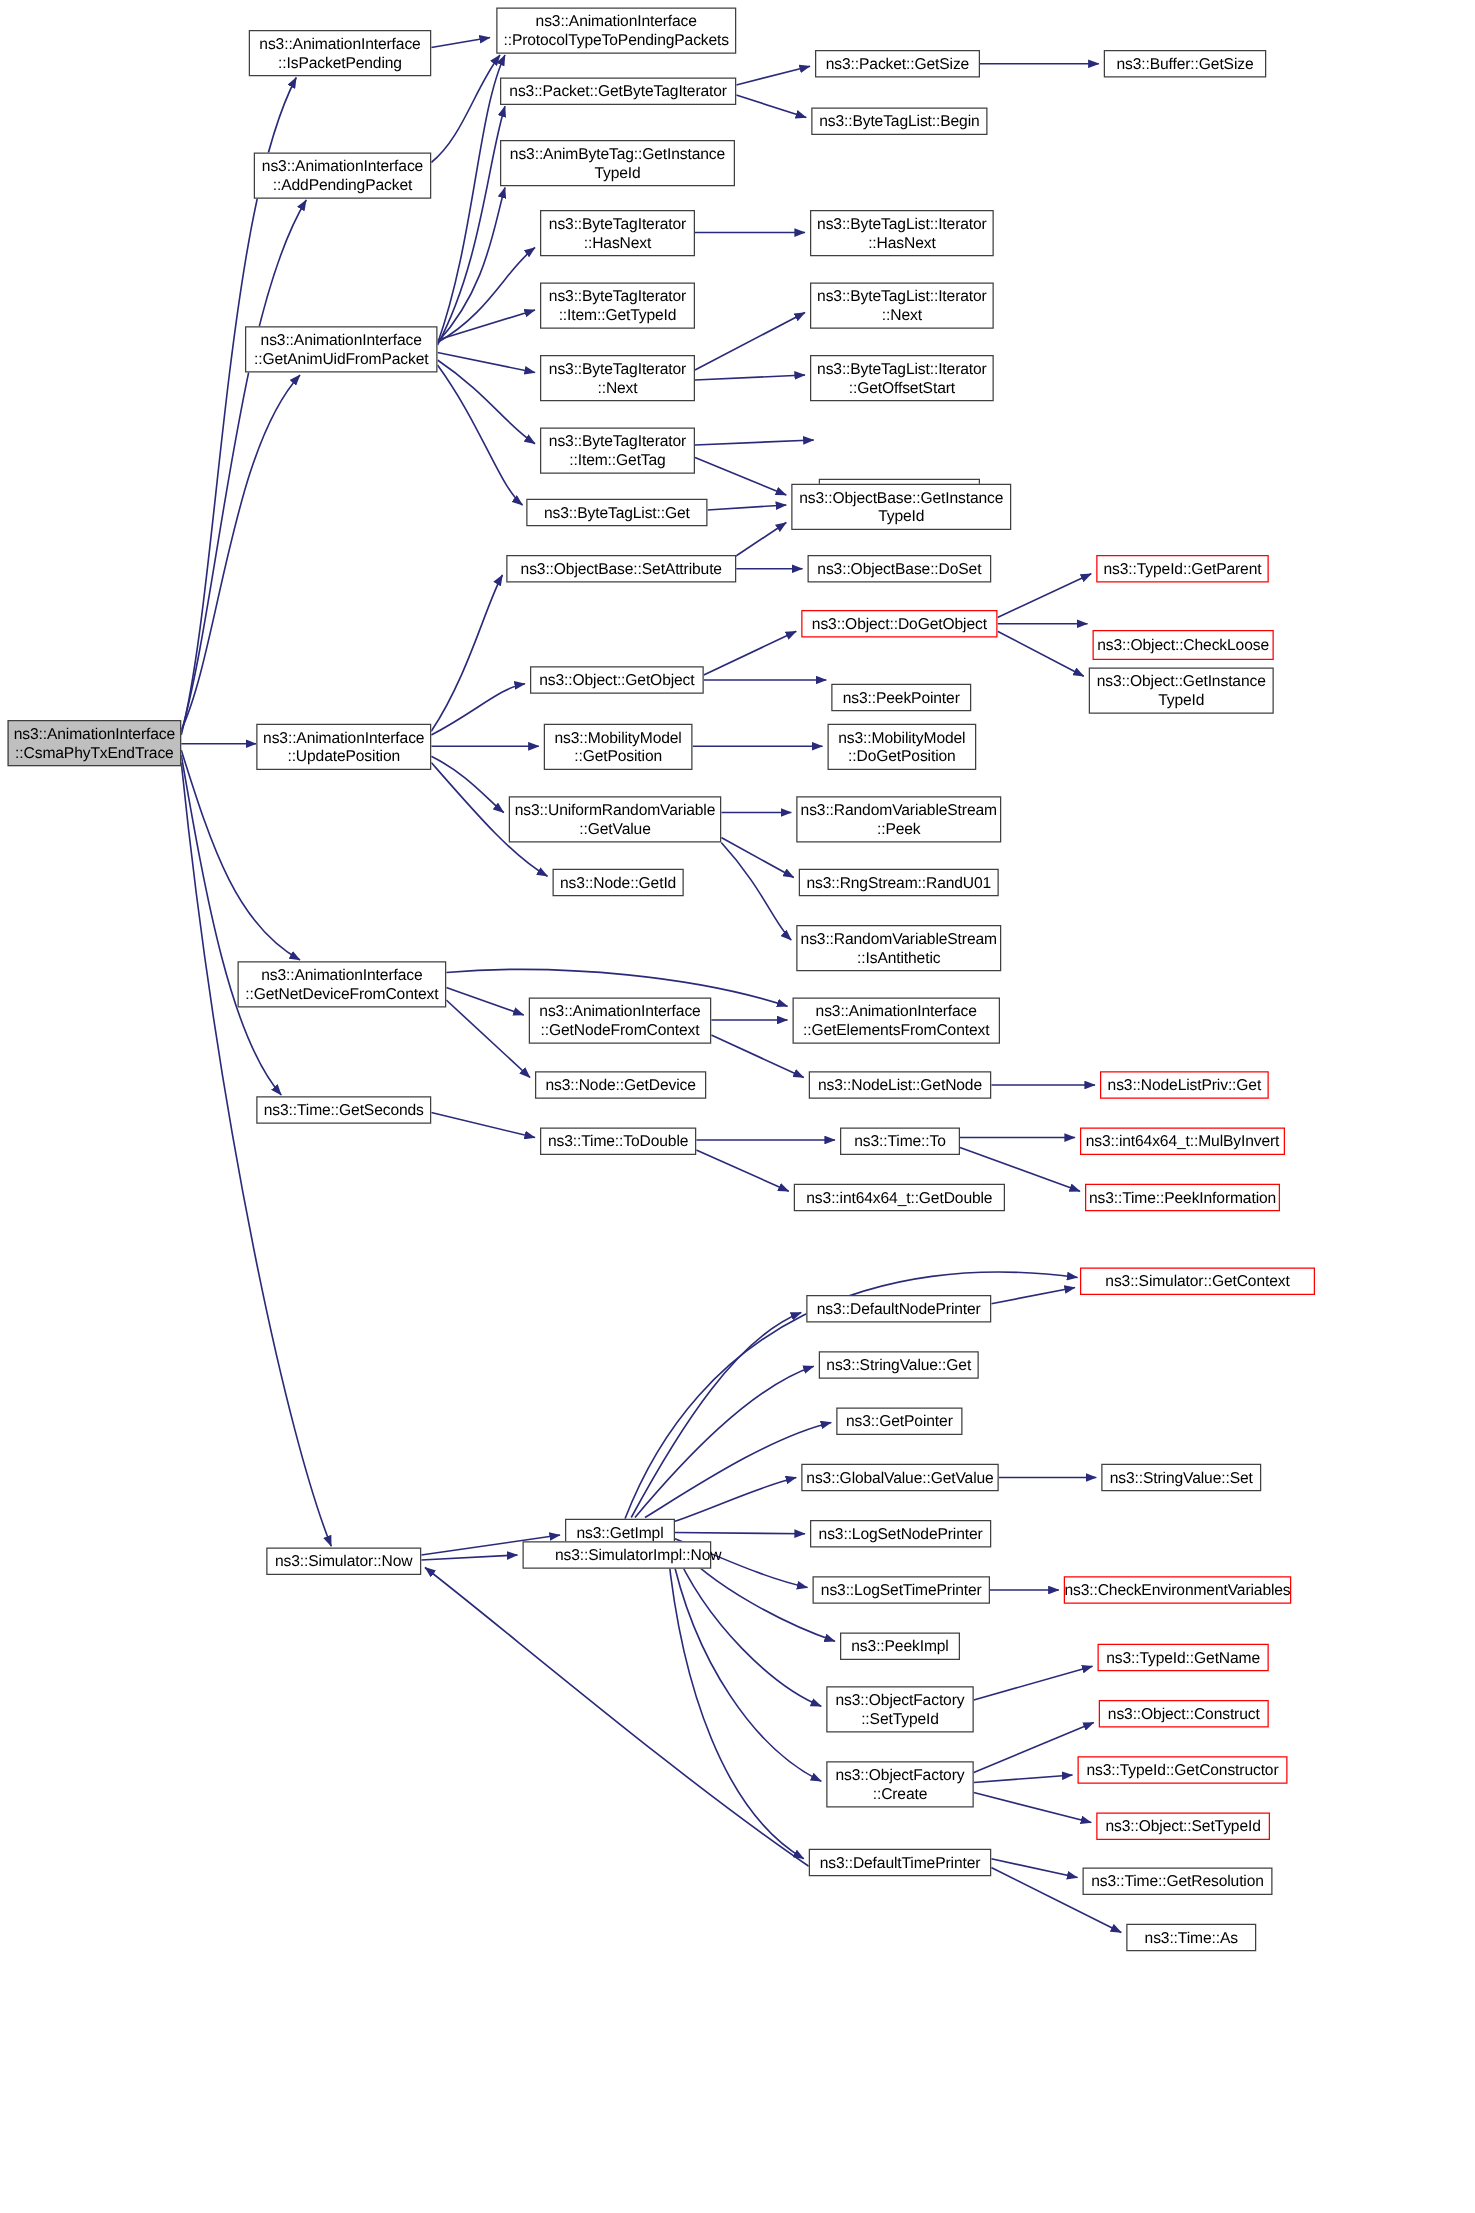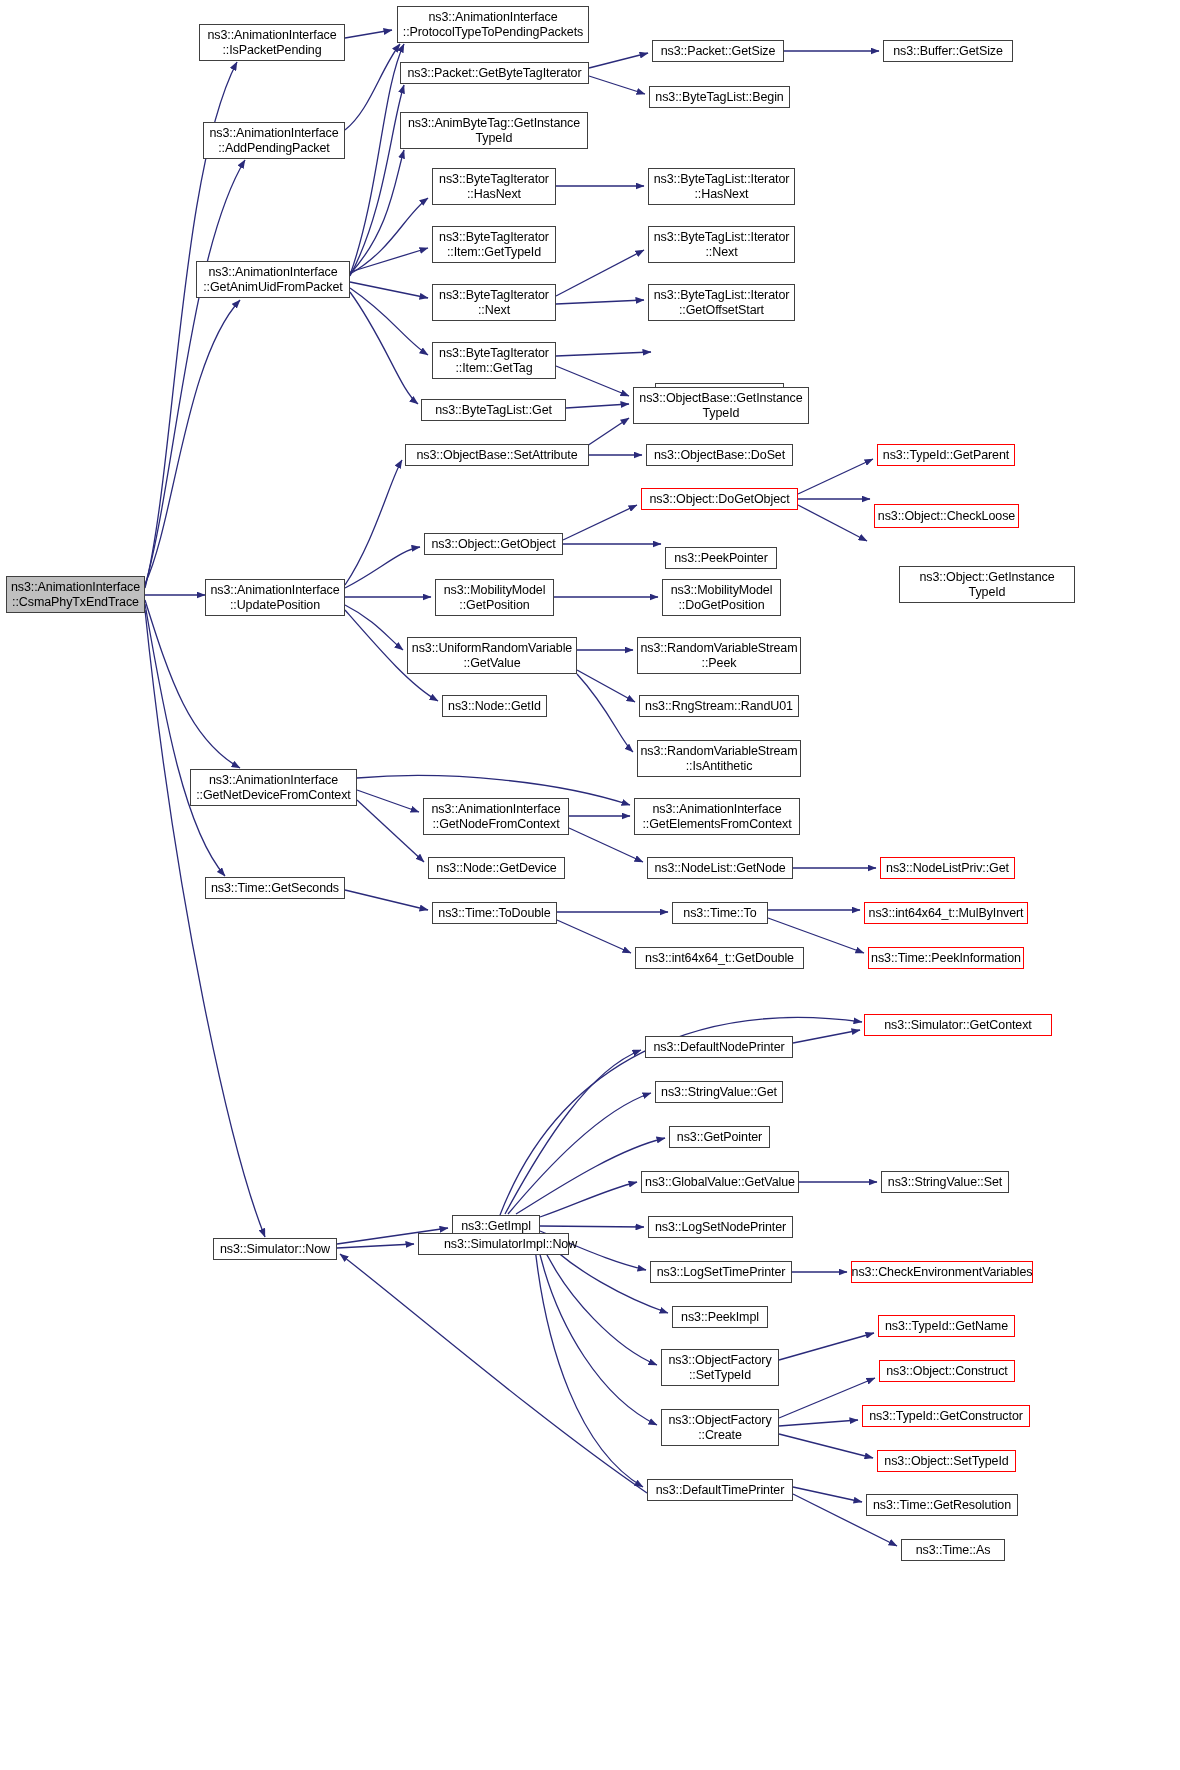--- a/index.html
+++ b/index.html
@@ -155,21 +155,21 @@
       <div class="node" style="left: 655px; top: 341px; width: 129px; height: 22px; margin-top: 42px;">ns3::Tag::Deserialize</div>
       <div class="node" style="left: 633px; top: 387px; width: 176px; height: 37px;">ns3::ObjectBase::GetInstance
 TypeId</div>
       <div class="node" style="left: 205px; top: 579px; width: 140px; height: 37px;">ns3::AnimationInterface
 ::UpdatePosition</div>
       <div class="node" style="left: 405px; top: 444px; width: 184px; height: 22px;">ns3::ObjectBase::SetAttribute</div>
       <div class="node" style="left: 646px; top: 444px; width: 147px; height: 22px;">ns3::ObjectBase::DoSet</div>
       <div class="node red" style="left: 877px; top: 444px; width: 138px; height: 22px;">ns3::TypeId::GetParent</div>
       <div class="node red" style="left: 641px; top: 488px; width: 157px; height: 22px;">ns3::Object::DoGetObject</div>
       <div class="node red" style="left: 874px; top: 488px; width: 145px; height: 24px; margin-top: 16px;">ns3::Object::CheckLoose</div>
-      <div class="node" style="left: 871px; top: 566px; width: 176px; height: 37px; margin-left: 28px;">ns3::Object::GetInstance
+      <div class="node" style="left: 871px; top: 534px; width: 148px; height: 37px;">ns3::Object::GetInstance
 TypeId</div>
       <div class="node" style="left: 424px; top: 533px; width: 139px; height: 22px;">ns3::Object::GetObject</div>
       <div class="node" style="left: 665px; top: 547px; width: 112px; height: 22px;">ns3::PeekPointer</div>
       <div class="node" style="left: 435px; top: 579px; width: 119px; height: 37px;">ns3::MobilityModel
 ::GetPosition</div>
       <div class="node" style="left: 662px; top: 579px; width: 119px; height: 37px;">ns3::MobilityModel
 ::DoGetPosition</div>
       <div class="node" style="left: 407px; top: 637px; width: 170px; height: 37px;">ns3::UniformRandomVariable
 ::GetValue</div>
       <div class="node" style="left: 637px; top: 637px; width: 164px; height: 37px;">ns3::RandomVariableStream

